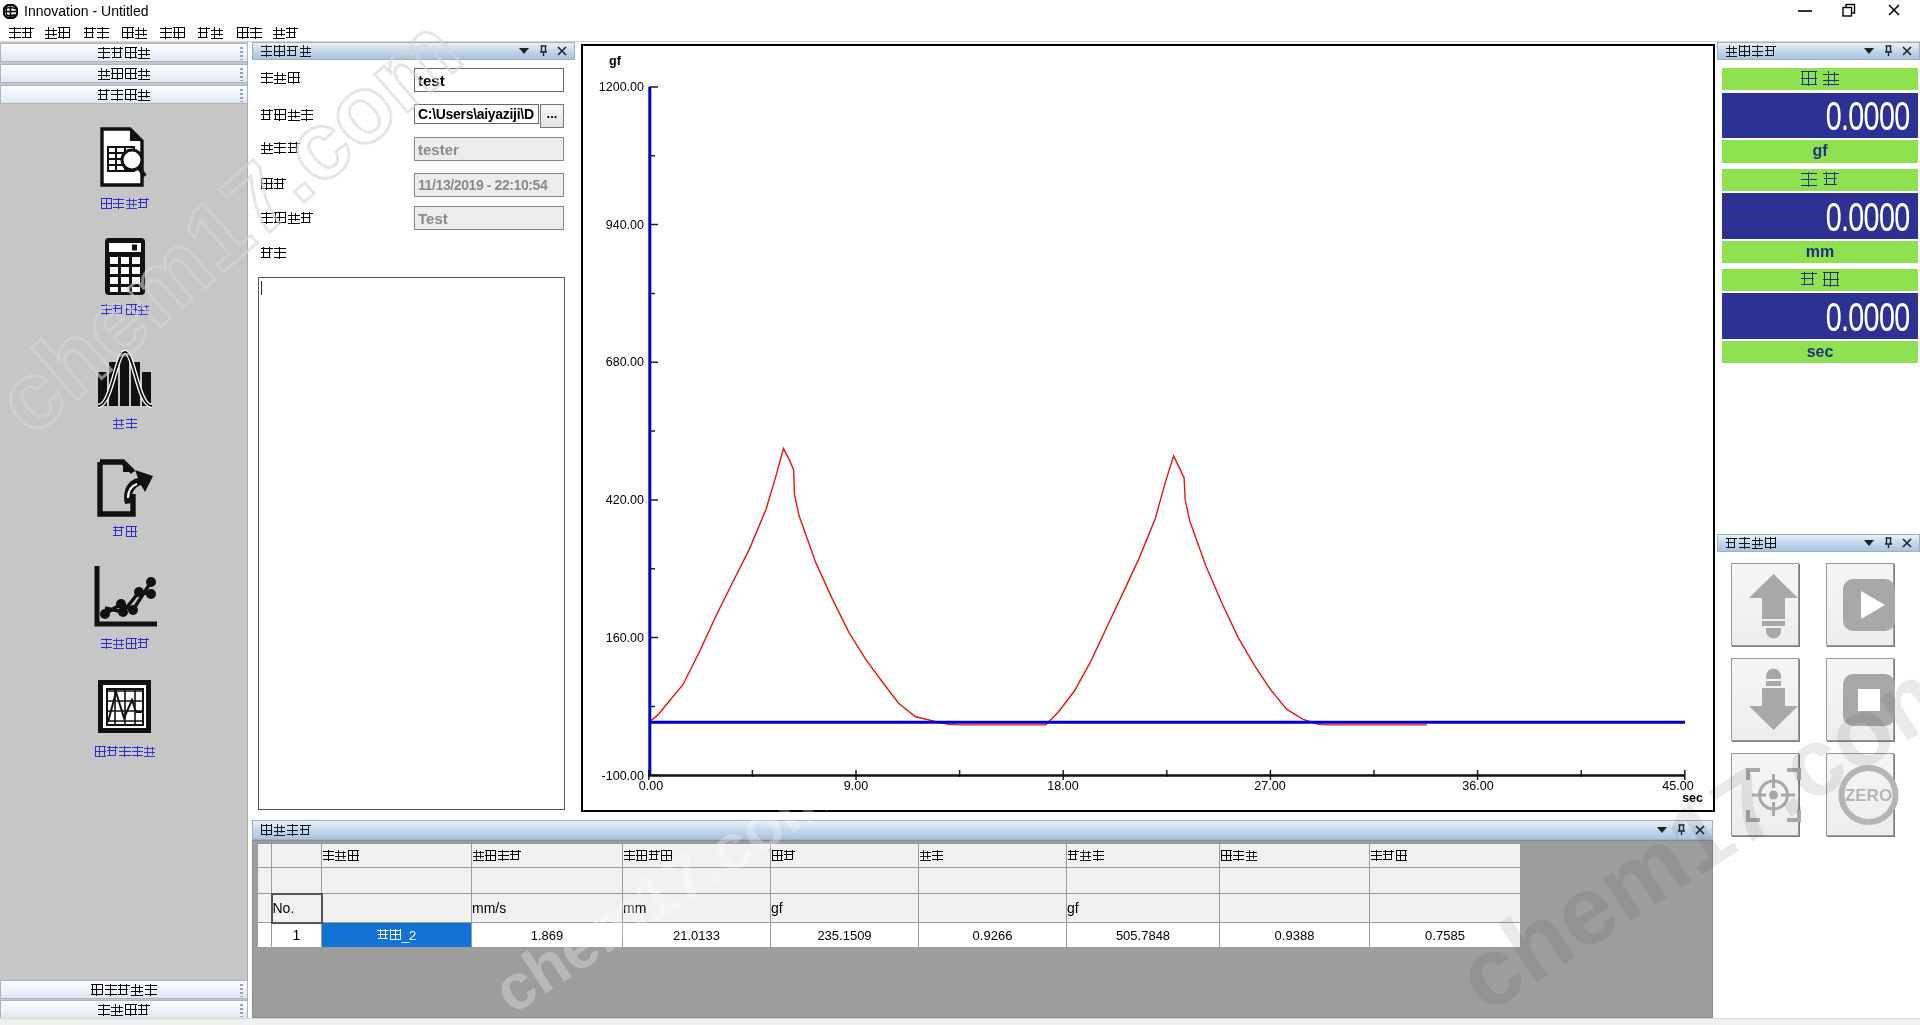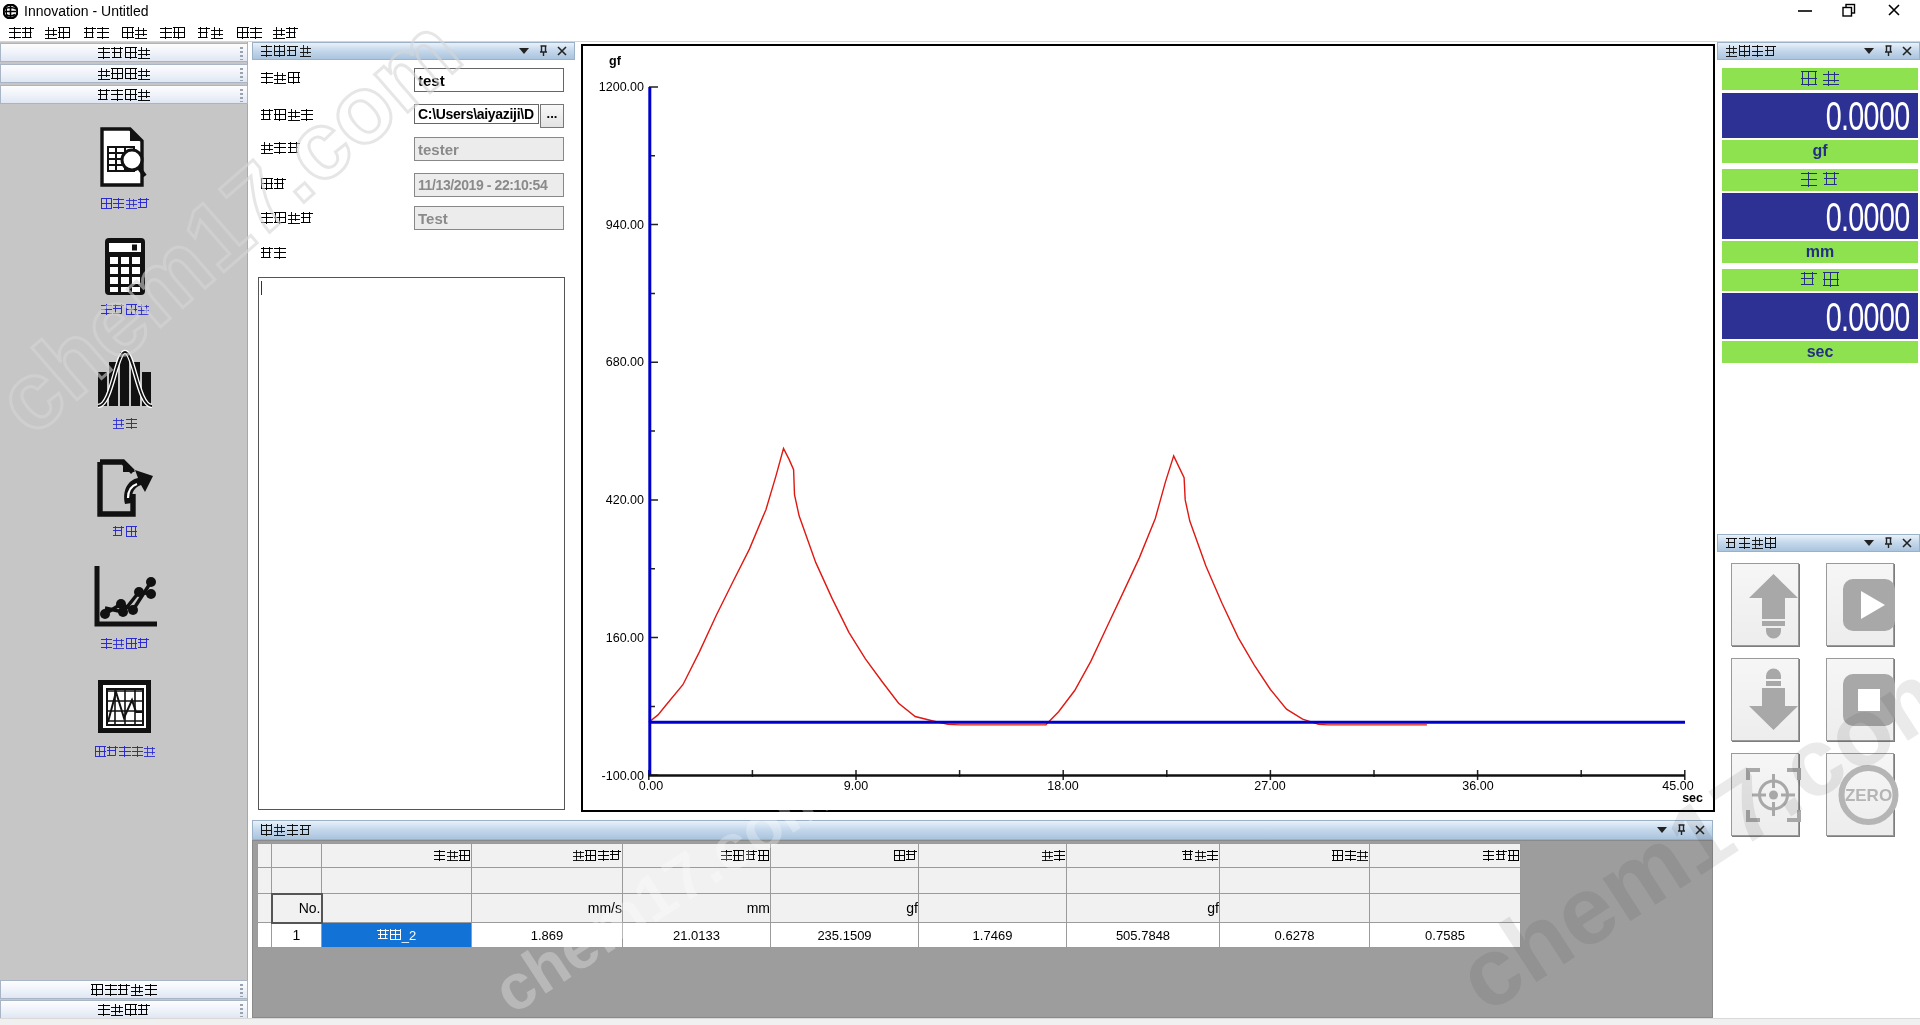--- a/index.html
+++ b/index.html
@@ -393,30 +393,30 @@
           <td class="h"></td>
           <td class="h"></td>
   </tr>
   <tr style="height:25px;background:#fff">
    <td class="d"></td>
           <td class="d" style="font-size:14px">1</td>
    <td class="d" style="background:#1372d6;color:#fff"><i class="c c3"></i><i class="c c2"></i>_2</td>
    <td class="d">1.869</td>
           <td class="d">21.0133</td>
           <td class="d">235.1509</td>
-   <td class="d">1.7469</td>
+   <td class="d">0.9266</td>
           <td class="d">505.7848</td>
-          <td class="d">0.6278</td>
+          <td class="d">0.9388</td>
           <td class="d">0.7585</td>
   </tr>
  </tbody>
     </table>
 </div>
 <style>
- td.h{border:1px solid #9b9b9b;background:#f1f1f1;text-align:right;padding:0;overflow:hidden}
+ td.h{border:1px solid #9b9b9b;background:#f1f1f1;text-align:left;padding:0;overflow:hidden}
  td.d{border:1px solid #9b9b9b;text-align:center;padding:0;overflow:hidden}
 </style>
 
 <div class="abs" style="left:0;top:1018px;width:1920px;height:7px;background:#f0f0f0;border-top:1px solid #d9d9d9"></div>
 
 <div id="wms">
  <div class="wm" style="left:-25px;top:373px;font-size:95px;transform:rotate(-41deg);color:transparent;-webkit-text-stroke:3px rgba(214,214,214,.60)">chem17.com</div>
  <div class="wm" style="left:1438px;top:941px;font-size:96px;transform:rotate(-33deg);color:rgba(45,45,45,.10)">chem17.com</div>
  <div class="wm" style="left:480px;top:966px;font-size:64px;transform:rotate(-33deg);color:rgba(255,255,255,.28)">chem17.com</div>
 </div>

